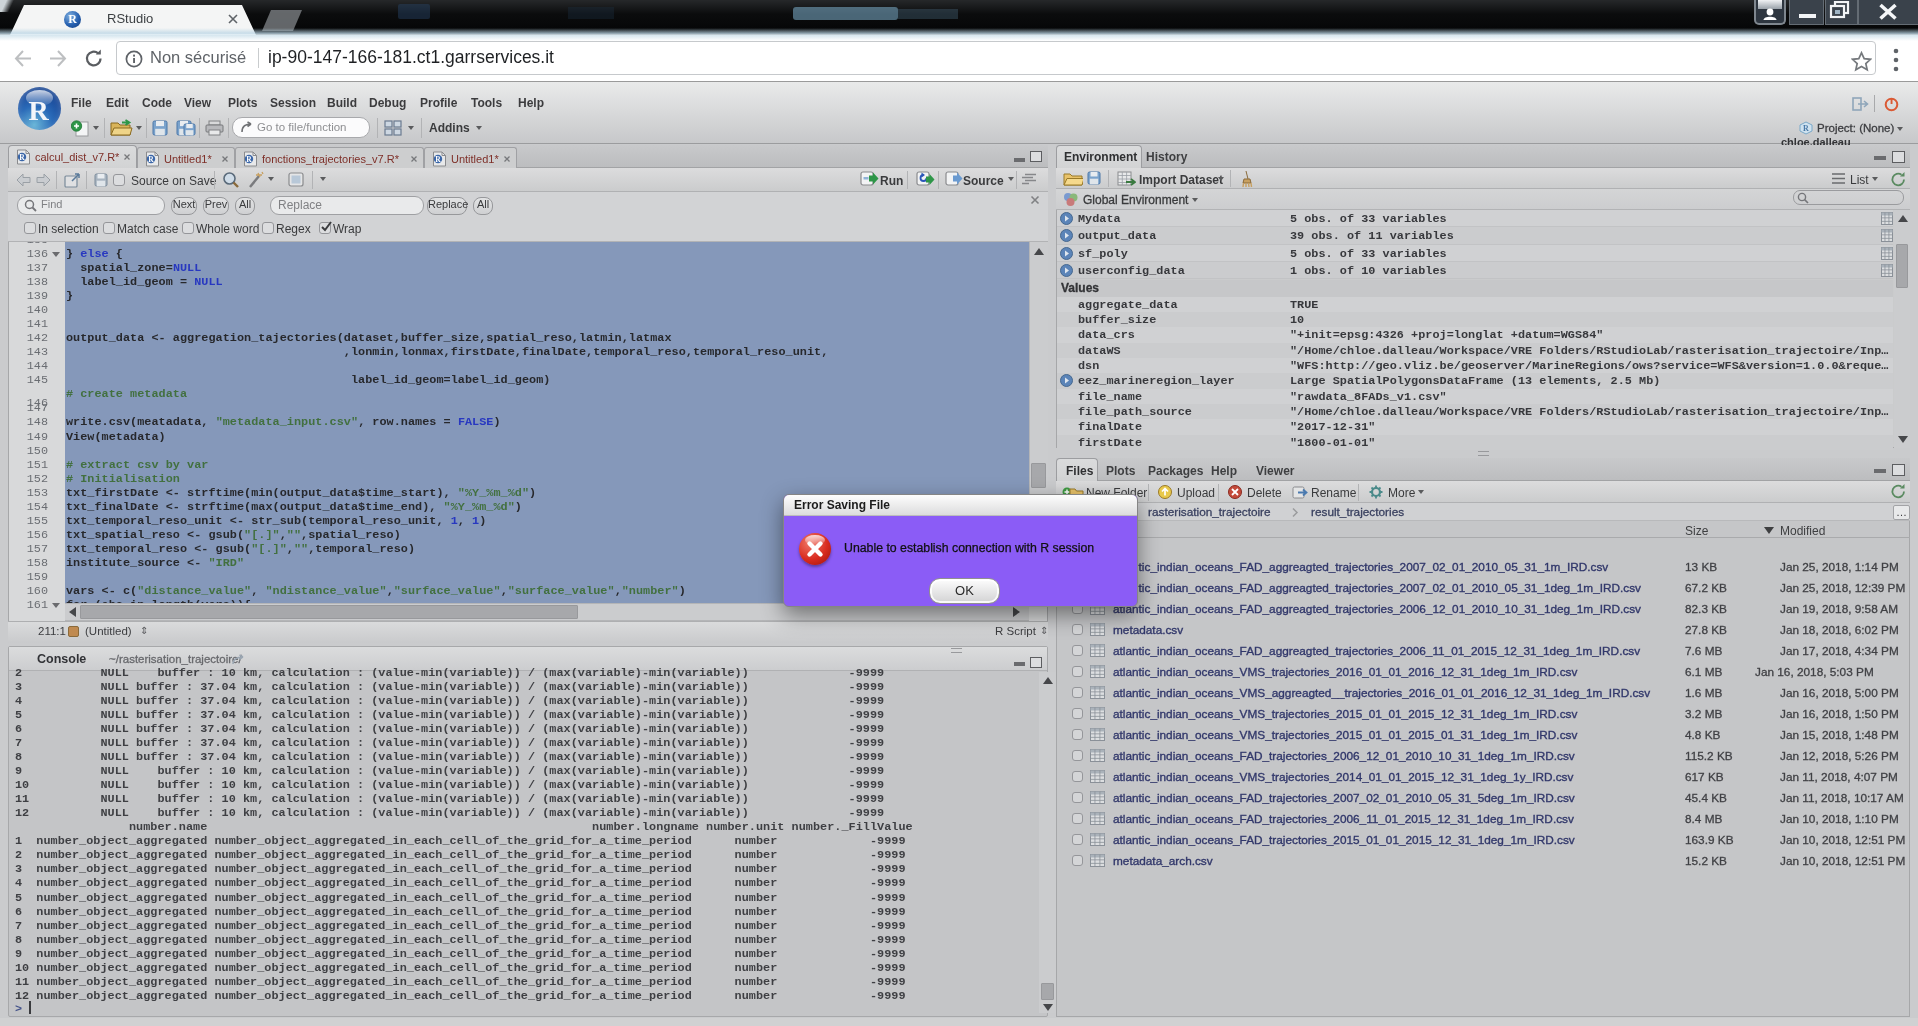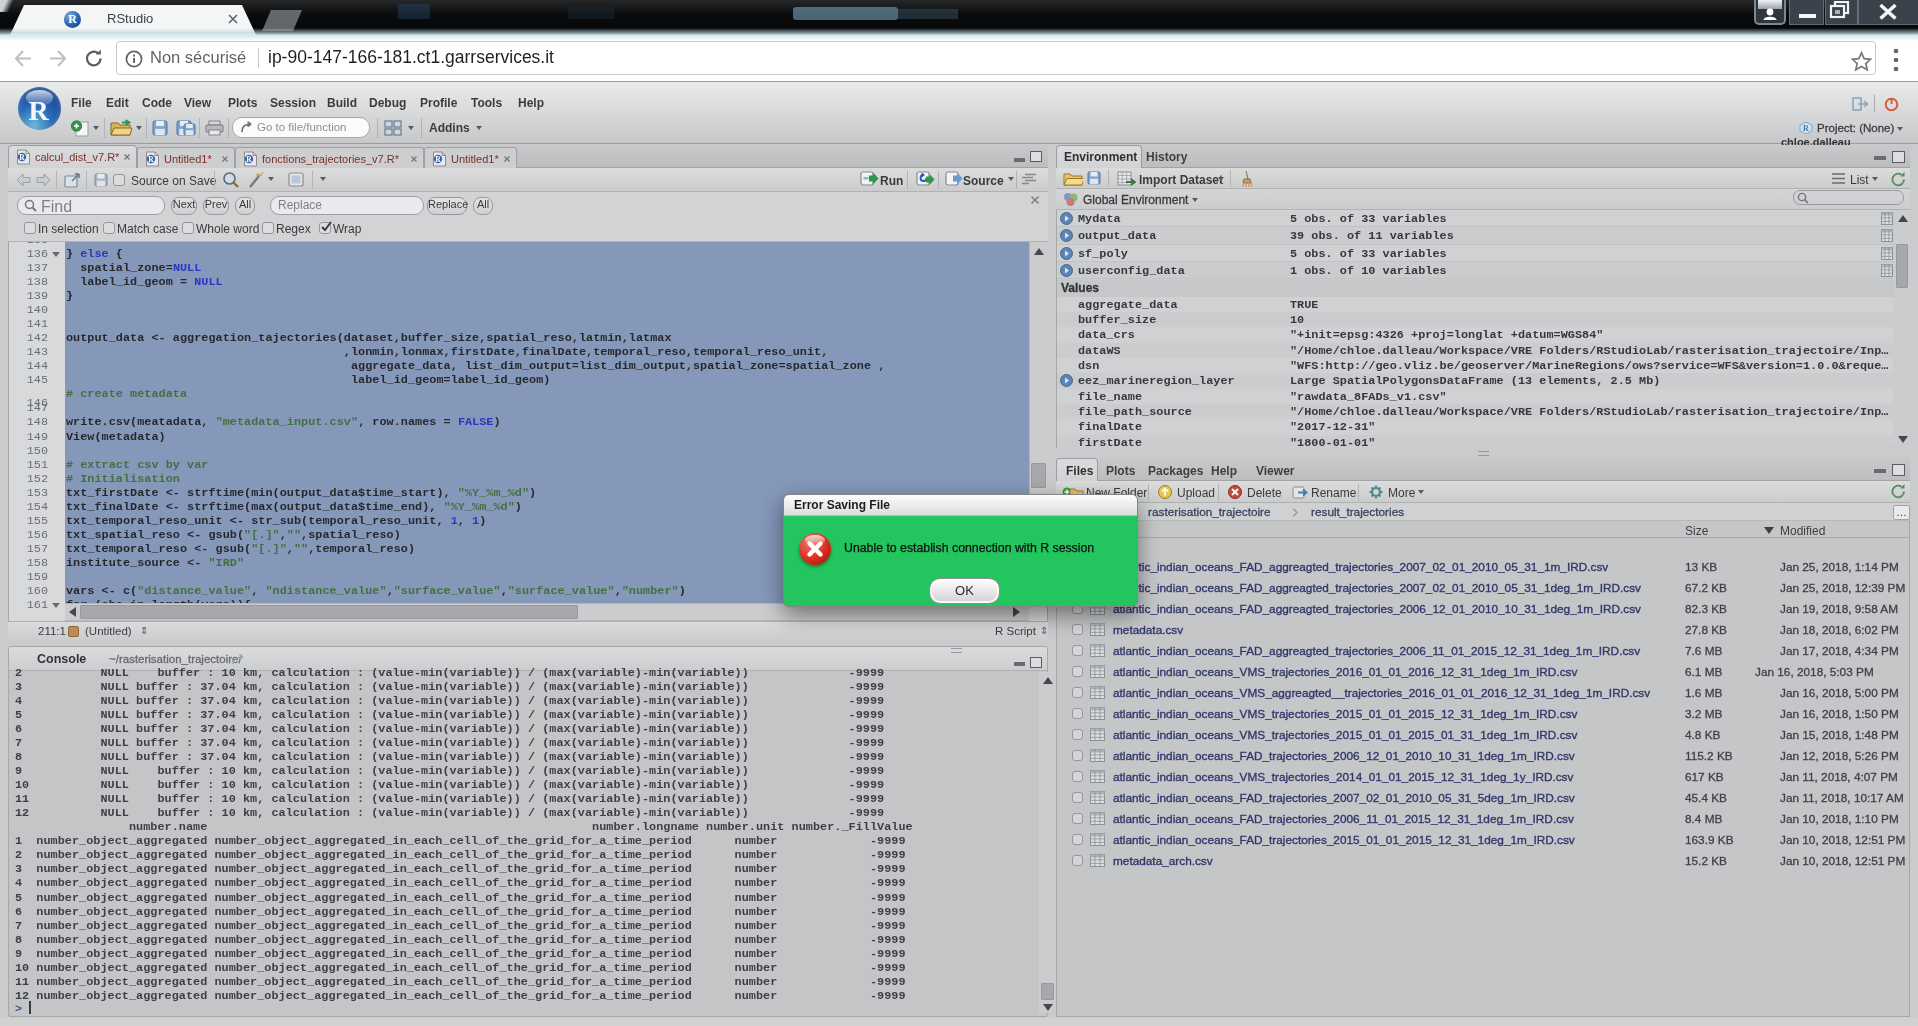--- a/index.html
+++ b/index.html
@@ -46,21 +46,21 @@
 #console{left:8px;top:646px;width:1040px;height:371px;background:#c4c5c7;border:1px solid #a7a8aa;border-radius:2px;}
 #contit{position:absolute;left:0;top:0;width:100%;height:24px;background:linear-gradient(#dbdcdd,#cccdcf);border-bottom:1px solid #b0b1b3;}
 #conpre{position:absolute;left:6px;top:19px;font-size:11.8px;font-weight:700;letter-spacing:0.045px;line-height:14.035px;color:#3e3f43;white-space:pre;}
 
 #envpanel{left:1056px;top:145px;width:854px;height:303px;background:#cacbcc;border:1px solid #a6a7a9;border-top:none;}
 #filespanel{left:1056px;top:458px;width:854px;height:559px;background:#c5c6c8;border:1px solid #a6a7a9;border-top:none;}
 .envrow{position:absolute;left:0;width:838px;font-family:"Liberation Mono",monospace;font-weight:700;font-size:11.8px;letter-spacing:0.045px;color:#37383c;}
 .fname{position:absolute;font-size:11.8px;color:#32386b;-webkit-text-stroke:0.35px #32386b;}
 .fmeta{position:absolute;font-size:11.8px;color:#404145;-webkit-text-stroke:0.3px #404145;}
 
-#dialog{left:783px;top:494px;width:355px;height:113px;background:#22c55e;border:1px solid #858585;border-radius:6px;box-shadow:0 8px 22px rgba(0,0,0,.45);}
+#dialog{left:783px;top:494px;width:355px;height:113px;background:#8b5cf6;border:1px solid #858585;border-radius:6px;box-shadow:0 8px 22px rgba(0,0,0,.45);}
 #dlgtit{position:absolute;left:0;top:0;width:100%;height:21px;background:linear-gradient(#fdfdfd,#dcdcdd);border-bottom:1px solid #bcbcbc;border-radius:5px 5px 0 0;font-size:12px;font-weight:700;color:#1c1c1c;line-height:21px;padding-left:10px;}
 #okbtn{position:absolute;left:145px;top:83px;width:71px;height:26px;background:linear-gradient(#fefefe,#d2d2d3);border:1.5px solid #909090;border-radius:11px;box-shadow:inset 0 0 0 2px rgba(255,255,255,.85);font-size:13px;color:#2a2a2a;text-align:center;line-height:23px;}
 </style></head><body>
 
 <div class="abs" id="titlebar"></div>
 <div class="abs" style="left:0;top:0;width:18px;height:12px;background:linear-gradient(115deg,#cdd4d8 28%,rgba(40,42,44,0) 60%);"></div>
 <div class="abs" style="left:398px;top:4px;width:32px;height:15px;background:#2a4a74;opacity:.4;border-radius:2px;"></div>
 <div class="abs" style="left:568px;top:7px;width:46px;height:12px;background:#1d3246;opacity:.35;"></div>
 <div class="abs" style="left:793px;top:7px;width:105px;height:13px;background:#7fb3cf;opacity:.55;border-radius:3px;"></div>
 <div class="abs" style="left:898px;top:9px;width:60px;height:10px;background:#4e6f87;opacity:.35;"></div>
@@ -311,21 +311,21 @@
 <div class="caret" style="left:1008px;top:177px;"></div>
 <svg class="abs" style="left:1021px;top:172px;" width="16" height="14">
     <path d="M4 2.5 L15 2.5 M1 5.5 L12 5.5 M4 8.5 L15 8.5 M1 11.5 L8 11.5" stroke="#86878a" stroke-width="1.7"></path>
   </svg>
 <div class="abs" style="left:8px;top:192px;width:1040px;height:50px;background:#d2d3d5;border-bottom:1px solid #b2b3b5;"></div>
 <div class="abs" style="left:17px;top:196px;width:148px;height:19px;background:#e9eaeb;border:1px solid #9fa0a3;border-radius:9px;"></div>
 <svg class="abs" style="left:24px;top:199px;" width="13" height="13">
     <circle cx="5.5" cy="5.5" r="4" fill="none" stroke="#75767a" stroke-width="1.5"></circle>
     <path d="M8.5 8.5 L12 12" stroke="#75767a" stroke-width="1.8"></path>
   </svg>
-<div class="abs" style="left:41px;top:198px;font-size:16px;color:#808184;">Find</div>
+<div class="abs" style="left:41px;top:198px;font-size:11px;color:#808184;">Find</div>
 <div class="findbtn" style="left:171px;width:26px;">Next</div>
 <div class="findbtn" style="left:203px;width:26px;">Prev</div>
 <div class="findbtn" style="left:235px;width:20px;">All</div>
 <div class="abs" style="left:270px;top:196px;width:154px;height:19px;background:#e9eaeb;border:1px solid #9fa0a3;border-radius:9px;"></div>
 <div class="abs" style="left:278px;top:198px;font-size:12px;color:#808184;">Replace</div>
 <div class="findbtn" style="left:427px;width:40px;">Replace</div>
 <div class="findbtn" style="left:473px;width:20px;">All</div>
 <svg class="abs" style="left:1030px;top:195px;" width="10" height="10">
     <path d="M1.5 1.5 L8.5 8.5 M8.5 1.5 L1.5 8.5" stroke="#808184" stroke-width="1.6"></path>
   </svg>
@@ -354,21 +354,20 @@
 <div class="cl" style="top:33.08px;"><span class="d">  label_id_geom = </span><span class="k">NULL</span></div>
 <div class="gut" style="top:47.12px;">139</div>
 <div class="cl" style="top:47.12px;"><span class="d">}</span></div>
 <div class="gut" style="top:61.16px;">140</div>
 <div class="gut" style="top:75.20px;">141</div>
 <div class="gut" style="top:89.24px;">142</div>
 <div class="cl" style="top:89.24px;"><span class="d">output_data &lt;- aggregation_tajectories(dataset,buffer_size,spatial_reso,latmin,latmax</span></div>
 <div class="gut" style="top:103.28px;">143</div>
 <div class="cl" style="top:103.28px;"><span class="d">                                       ,lonmin,lonmax,firstDate,finalDate,temporal_reso,temporal_reso_unit,</span></div>
 <div class="gut" style="top:117.32px;">144</div>
-<div class="cl" style="top:117.32px;"><span class="d">                                        aggregate_data, list_dim_output=list_dim_output,spatial_zone=spatial_zone ,</span></div>
 <div class="gut" style="top:131.36px;">145</div>
 <div class="cl" style="top:131.36px;"><span class="d">                                        label_id_geom=label_id_geom)</span></div>
 <div class="gut" style="top:154px;">146</div>
 <div class="cl" style="top:145.40px;"><span class="c"># create metadata</span></div>
 <div class="gut" style="top:159.44px;">147</div>
 <div class="gut" style="top:173.48px;">148</div>
 <div class="cl" style="top:173.48px;"><span class="d">write.csv(meatadata, </span><span class="s">"metadata_input.csv"</span><span class="d">, row.names = </span><span class="k">FALSE</span><span class="d">)</span></div>
 <div class="gut" style="top:187.52px;">149</div>
 <div class="cl" style="top:187.52px;"><span class="d">View(metadata)</span></div>
 <div class="gut" style="top:201.56px;">150</div>

